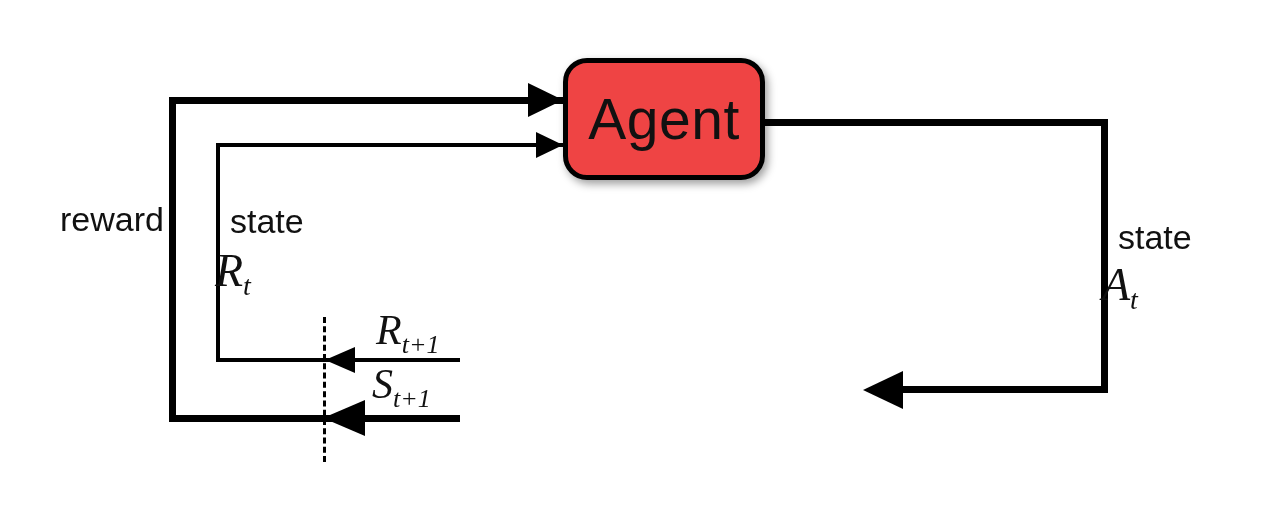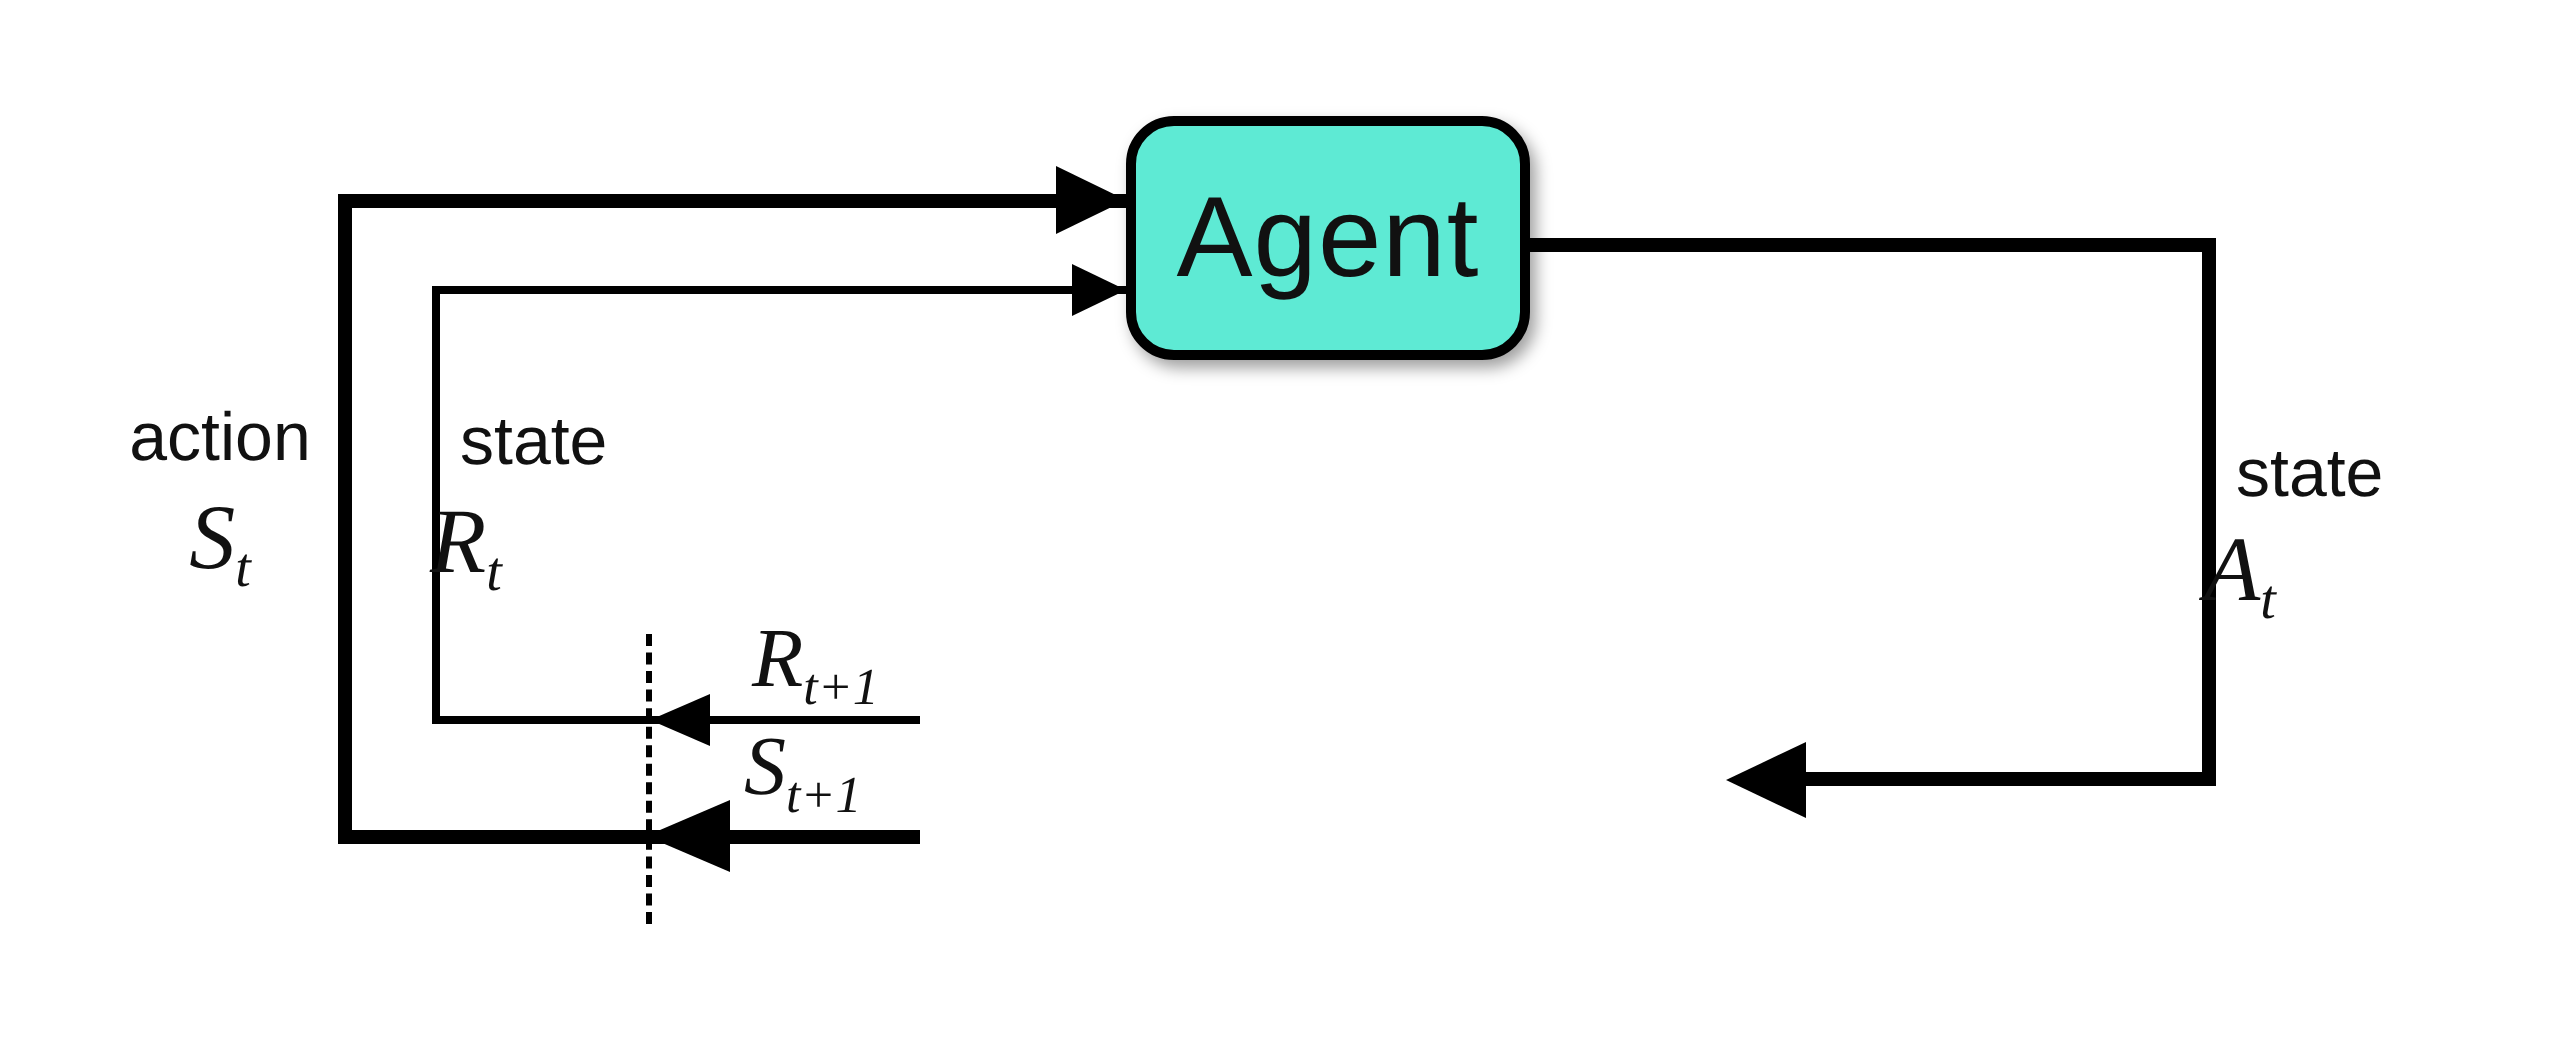--- a/index.html
+++ b/index.html
@@ -12,21 +12,21 @@
     width: 1282px;
     height: 526px;
     background: #ffffff;
     overflow: hidden;
     font-family: "Liberation Sans", sans-serif;
     color: #111111;
   }
   
   .node-box {
     position: absolute;
-    background: #5eead4;
+    background: #ef4444;
     border: 5px solid #000000;
     border-radius: 24px;
     box-shadow: 3px 4px 8px rgba(0,0,0,0.38);
     display: flex;
     align-items: center;
     justify-content: center;
     font-size: 57px;
     letter-spacing: 0.5px;
     color: #111111;
     z-index: 3;
@@ -110,22 +110,21 @@
   <div class="arrow arrow-right-thin" style="left:536px; top:132px;"></div>
   <div class="arrow arrow-left-thin" style="left:325px; top:347px;"></div>
 
   <div class="line" style="left:765px;  top:119px; width:343px; height:7px;"></div>
   <div class="line" style="left:1101px; top:119px; width:7px;  height:274px;"></div>
   <div class="line" style="left:903px;  top:386px; width:205px; height:7px;"></div>
   <div class="arrow arrow-left-action" style="left:863px; top:371px;"></div>
 
   <div class="dashed-line"></div>
 
-  <div class="word-label centered" style="left:60px; top:200px;">action</div>
-  <div class="sym-label centered" style="left:60px; top:242px;"><span>S</span><span class="sub">t</span></div>
+  <div class="word-label centered" style="left:60px; top:200px;">reward</div>
 
   <div class="word-label" style="left:230px; top:202px;">state</div>
   <div class="sym-label" style="left:215px; top:244px;"><span>R</span><span class="sub">t</span></div>
 
   <div class="word-label" style="left:1118px; top:218px;">state</div>
   <div class="sym-label" style="left:1102px; top:258px;"><span>A</span><span class="sub">t</span></div>
 
   <div class="sym-label" style="left:376px; top:306px; font-size:42px;"><span>R</span><span class="sub" style="font-size:26px;">t+1</span></div>
   <div class="sym-label" style="left:372px; top:360px; font-size:42px;"><span>S</span><span class="sub" style="font-size:26px;">t+1</span></div>
 

